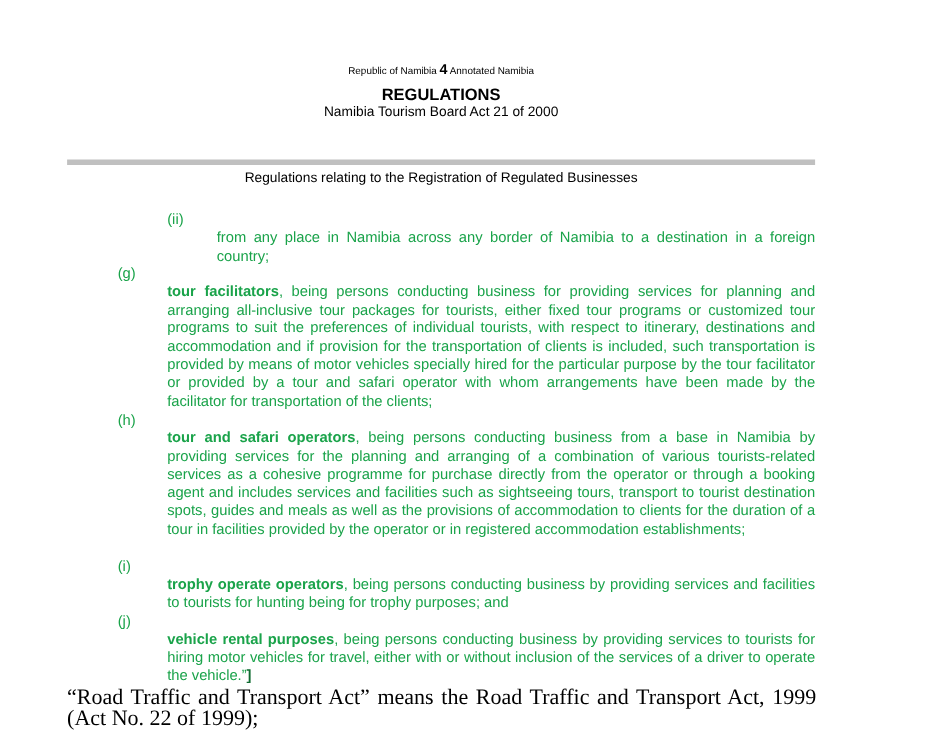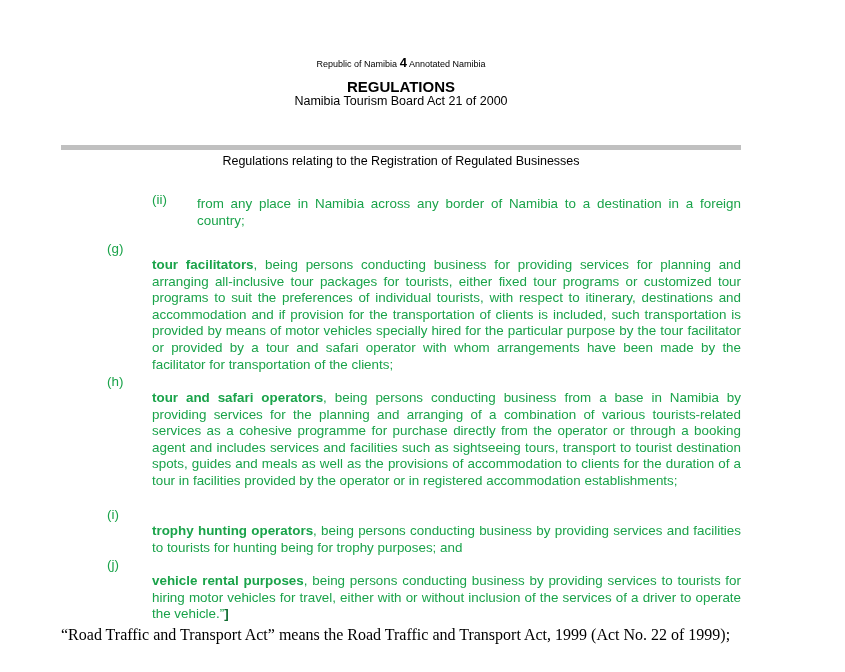--- a/index.html
+++ b/index.html
@@ -77,21 +77,21 @@
     }
     .item .term {
       font-weight: bold;
     }
     .sub-ii {
       left: 152px;
       top: 192px;
     }
     .sub-ii .text {
       left: 45px;
-      top: 4px;
+      top: 16px;
       width: 544px;
     }
     .item-g { left: 107px; top: 241px; }
     .item-h { left: 107px; top: 374px; }
     .item-i { left: 107px; top: 507px; }
     .item-j { left: 107px; top: 557px; }
     .item-g .text, .item-h .text, .item-i .text, .item-j .text {
       left: 45px;
       top: 16px;
       width: 589px;
@@ -99,21 +99,21 @@
     .close-bracket {
       font-weight: bold;
       color: #0f6b30;
     }
     .definition {
       position: absolute;
       left: 61px;
       top: 625px;
       width: 681px;
       font-family: "Liberation Serif", serif;
-      font-size: 16px;
+      font-size: 20px;
       line-height: 19px;
       text-align: justify;
       text-align-last: left;
       color: #000;
     }
   </style>
 </head>
 <body>
 
 <div class="header running-head">
@@ -138,21 +138,21 @@
   <div class="text"><span class="term">tour facilitators</span><span>, being persons conducting business for providing services for planning and arranging all-inclusive tour packages for tourists, either fixed tour programs or customized tour programs to suit the preferences of individual tourists, with respect to itinerary, destinations and accommodation and if provision for the transportation of clients is included, such transportation is provided by means of motor vehicles specially hired for the particular purpose by the tour facilitator or provided by a tour and safari operator with whom arrangements have been made by the facilitator for transportation of the clients;</span></div>
 </div>
 
 <div class="item item-h green">
   <span class="label">(h)</span>
   <div class="text"><span class="term">tour and safari operators</span><span>, being persons conducting business from a base in Namibia by providing services for the planning and arranging of a combination of various tourists-related services as a cohesive programme for purchase directly from the operator or through a booking agent and includes services and facilities such as sightseeing tours, transport to tourist destination spots, guides and meals as well as the provisions of accommodation to clients for the duration of a tour in facilities provided by the operator or in registered accommodation establishments;</span></div>
 </div>
 
 <div class="item item-i green">
   <span class="label">(i)</span>
-  <div class="text"><span class="term">trophy hunting operators</span><span>, being persons conducting business by providing services and facilities to tourists for hunting being for trophy purposes; and</span></div>
+  <div class="text"><span class="term">trophy operate operators</span><span>, being persons conducting business by providing services and facilities to tourists for hunting being for trophy purposes; and</span></div>
 </div>
 
 <div class="item item-j green">
   <span class="label">(j)</span>
   <div class="text"><span class="term">vehicle rental purposes</span><span>, being persons conducting business by providing services to tourists for hiring motor vehicles for travel, either with or without inclusion of the services of a driver to operate the vehicle.”</span><span class="close-bracket">]</span></div>
 </div>
 
 <div class="definition">“Road Traffic and Transport Act” means the Road Traffic and Transport Act, 1999 (Act No. 22 of 1999);</div>
 
 </body></html>

